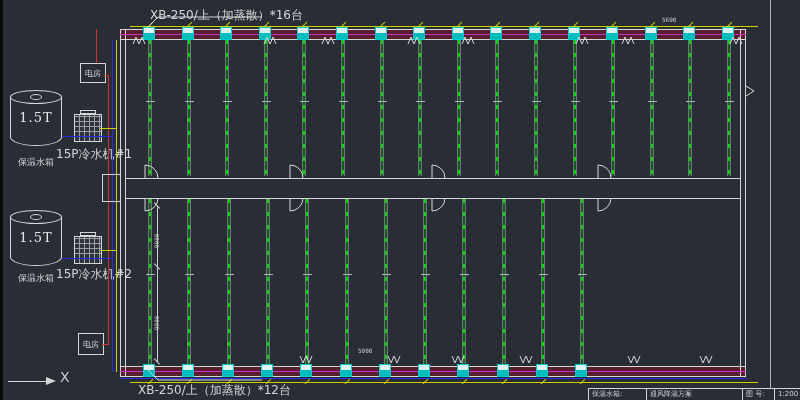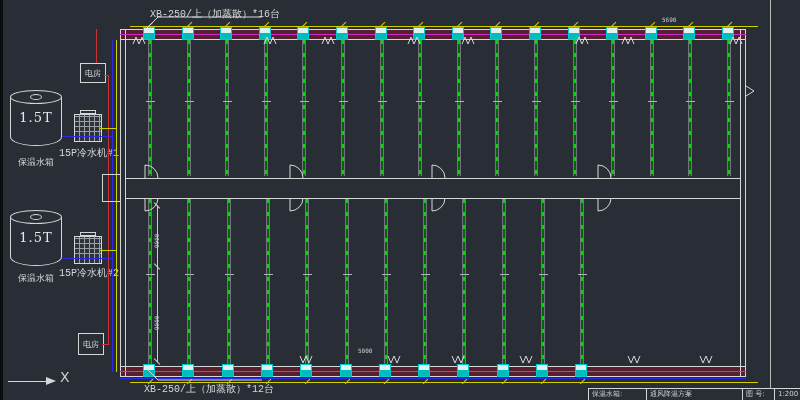--- a/index.html
+++ b/index.html
@@ -4,21 +4,21 @@
 <style>
   html,body{margin:0;padding:0;background:#14161a;}
   .canvas{position:relative;width:800px;height:400px;background:#292e36;overflow:hidden;
           font-family:"DejaVu Sans",sans-serif;color:#d6d6d6;}
   .abs{position:absolute;}
   .hl{position:absolute;height:1px;}
   .vl{position:absolute;width:1px;}
   .box{position:absolute;border:1px solid #d6d6d6;box-sizing:border-box;}
   .txt{position:absolute;white-space:nowrap;color:#d6d6d6;}
   .c-label{font-size:8px;line-height:20px;text-align:center;}
-  .small{font-size:10px;font-family:Liberation Mono, monospace;}
+  .small{font-size:12px;}
   .dim{font-size:6px;font-family:"DejaVu Sans Mono",monospace;color:#cfcfcf;}
   
   .wallband{position:absolute;left:120px;width:626px;height:11px;background:#58202e;
             border-top:1px solid #d6d6d6;border-bottom:1px solid #d6d6d6;box-sizing:border-box;}
   .sidewall{position:absolute;top:29px;width:6px;height:348px;border-left:1px solid #d6d6d6;
             border-right:1px solid #d6d6d6;box-sizing:border-box;}
   
   .tank-body{position:absolute;left:0;top:7px;width:52px;height:49px;border:1px solid #d6d6d6;
              border-top:none;border-radius:0 0 26px 26px/0 0 9px 9px;box-sizing:border-box;}
   .tank-top{position:absolute;left:0;top:0;width:52px;height:14px;border:1px solid #d6d6d6;
@@ -198,21 +198,21 @@
       <div class="tick" style="left: 504px; top: 378px;"></div>
       <div class="duct" style="left: 541px; top: 199px; height: 166px;"></div>
       <div class="fan" style="left: 536px; top: 364px;"></div>
       <div class="tick" style="left: 543px; top: 378px;"></div>
       <div class="duct" style="left: 580px; top: 199px; height: 166px;"></div>
       <div class="fan" style="left: 575px; top: 364px;"></div>
       <div class="tick" style="left: 582px; top: 378px;"></div>
     </div>
 
   <div class="txt small" style="left:150px;top:7px;width:120px;text-align:center;z-index:5;">XB-250/上（加蒸散）*16台</div>
-  <div class="txt small" style="left:144px;top:382px;width:120px;text-align:right;z-index:5;">XB-250/上（加蒸散）*12台</div>
+  <div class="txt small" style="left:138px;top:382px;width:120px;text-align:right;z-index:5;">XB-250/上（加蒸散）*12台</div>
 
   <div class="txt dim" style="left:662px;top:16px;">5690</div>
   <div class="txt dim" style="left:358px;top:347px;">5000</div>
 
   <div class="vl" style="left:157px;top:205px;height:157px;background:#cfcfcf;"></div>
   <div class="vdim-tick" style="left:153px;top:205px;"></div>
   <div class="vdim-tick" style="left:153px;top:266px;"></div>
   <div class="vdim-tick" style="left:153px;top:361px;"></div>
   <div class="txt dim rot90" style="left:153px;top:248px;">9000</div>
   <div class="txt dim rot90" style="left:153px;top:330px;">9000</div>

